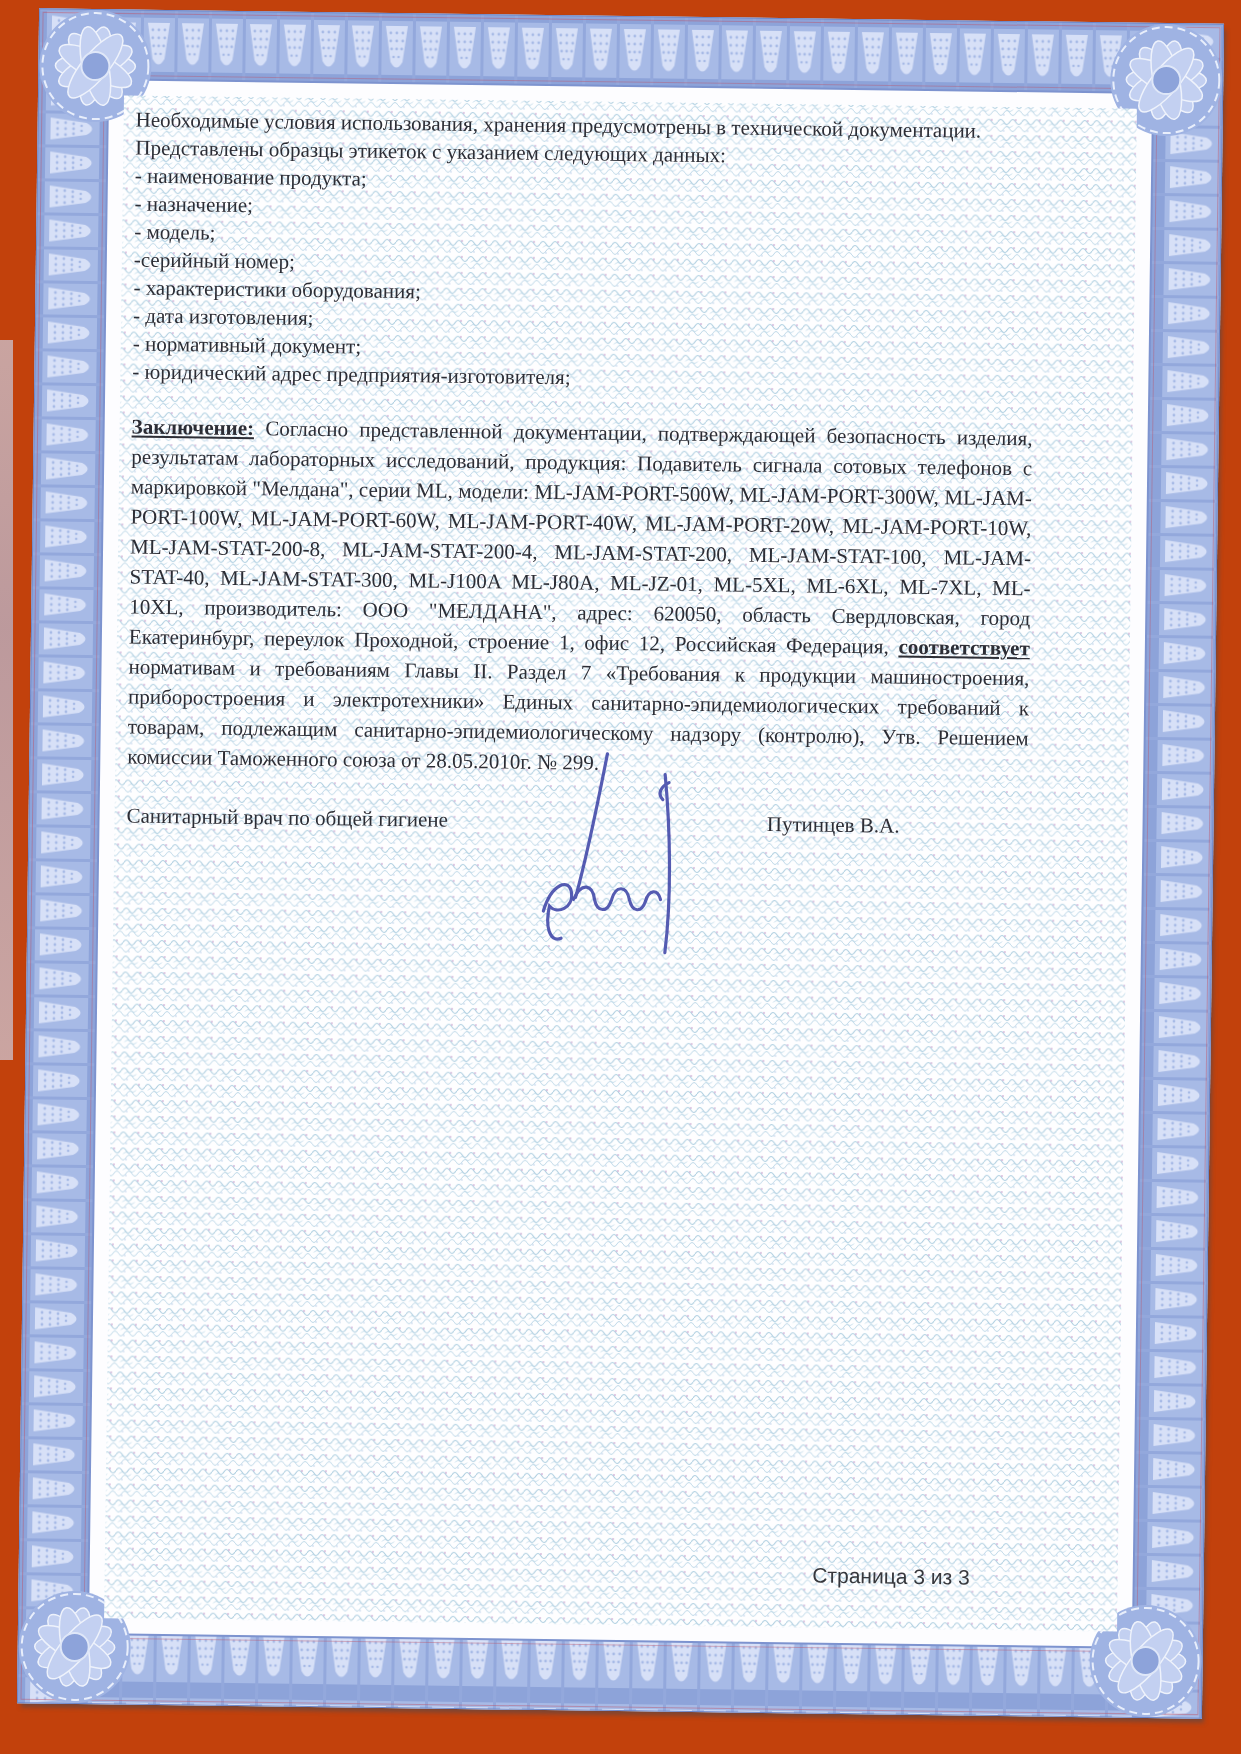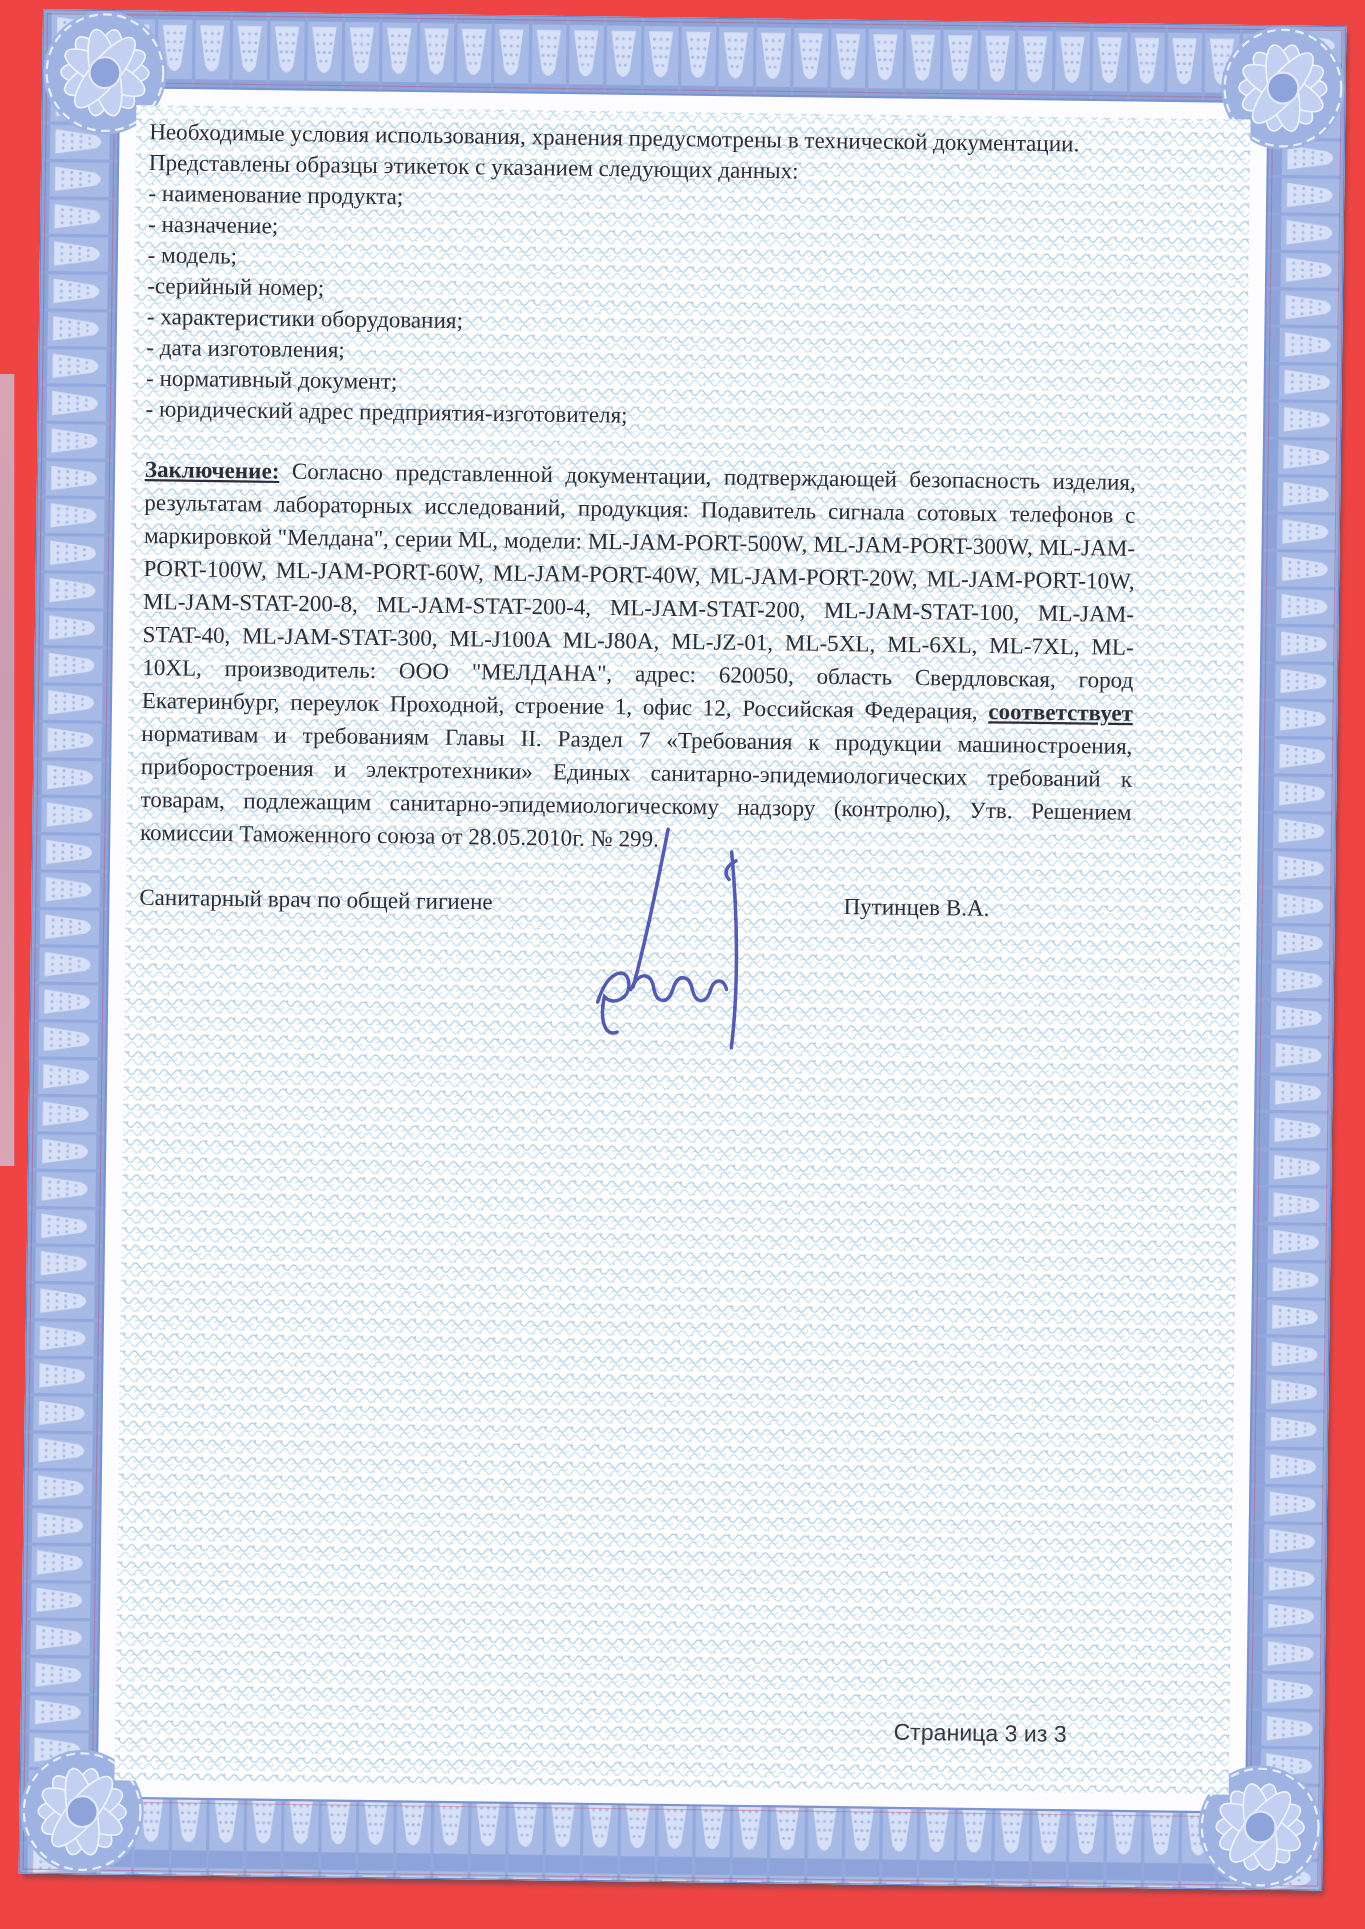--- a/index.html
+++ b/index.html
@@ -1,18 +1,18 @@
 <!DOCTYPE html>
 <html><head>
 <meta charset="utf-8">
 <style>
   html,body{margin:0;padding:0;}
   body{width:1241px;height:1754px;background:#fbfbfb;overflow:hidden;position:relative;
        font-family:"Liberation Serif","DejaVu Serif",serif;}
-  .canvas{position:absolute;inset:0;width:1241px;height:1754px;background:#ef4444;overflow:hidden;}
+  .canvas{position:absolute;inset:0;width:1241px;height:1754px;background:#c2410c;overflow:hidden;}
 
   
   .edge-strip{position:absolute;left:0;top:340px;width:13px;height:720px;
       background:linear-gradient(180deg,#cdd9f0,#b9c9ea 40%,#cfdaf1);opacity:.65;}
 
   
   .sheet{position:absolute;left:28px;top:16px;width:1185px;height:1695px;background:#fdfdff;
       transform:rotate(0.75deg);transform-origin:50% 50%;
       box-shadow:3px 5px 4px -1px rgba(70,72,82,.55),0 0 1px rgba(90,95,120,.4);}
   .frame-svg{position:absolute;inset:0;width:100%;height:100%;display:block;}

